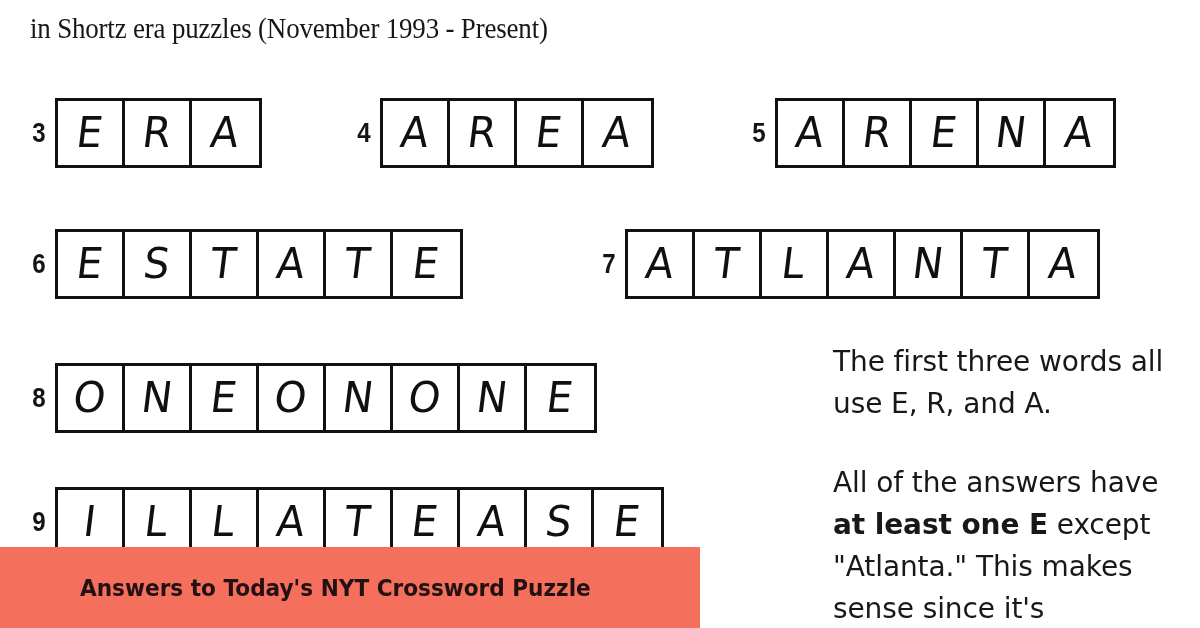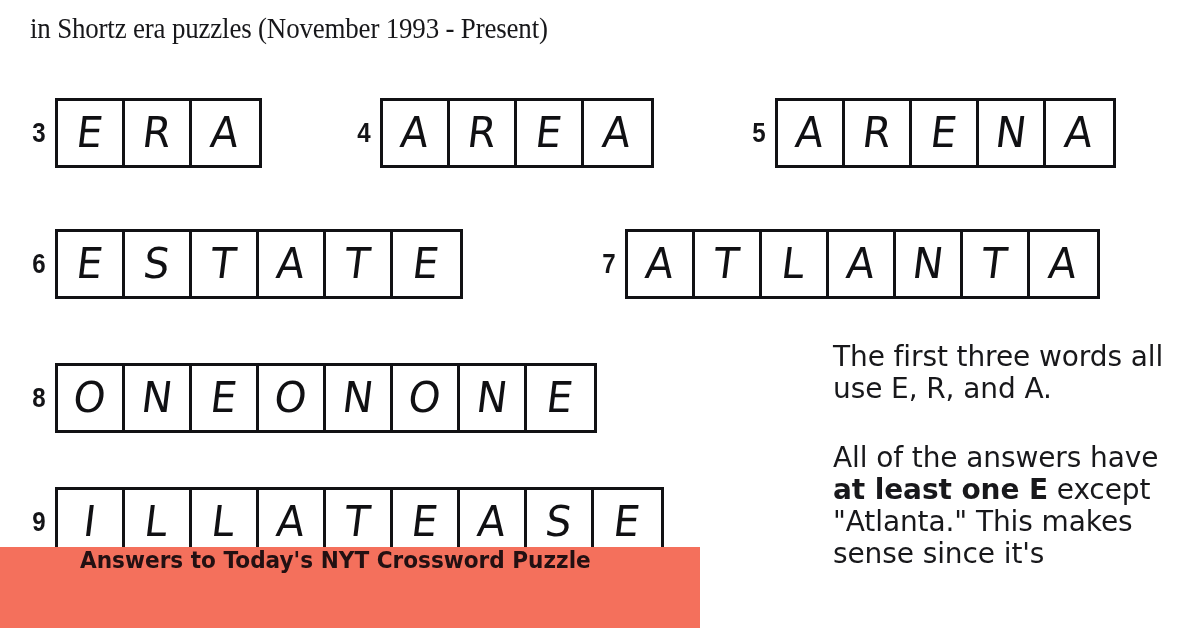--- a/index.html
+++ b/index.html
@@ -100,37 +100,37 @@
   .notes {
     position: absolute;
     left: 833px;
     top: 341px;
     width: 352px;
     font-family: "DejaVu Sans", sans-serif;
     color: #18181b;
   }
   .note-p {
     font-size: 28px;
-    line-height: 32px;
+    line-height: 42px;
     font-weight: 400;
     letter-spacing: -0.1px;
   }
   .note-p + .note-p { margin-top: 37px; }
   .note-strong { font-weight: 600; }
 
   
   .banner {
     position: absolute;
     left: 0;
     top: 547px;
     width: 700px;
     height: 81px;
     background: #f4705c;
     display: flex;
-    align-items: flex-start;
+    align-items: center;
   }
   .banner-text {
     font-family: "DejaVu Sans", sans-serif;
     font-weight: bold;
     font-size: 23px;
     line-height: 26px;
     color: #231012;
     margin-left: 80px;
     transform: scaleX(0.94);
     transform-origin: left center;

